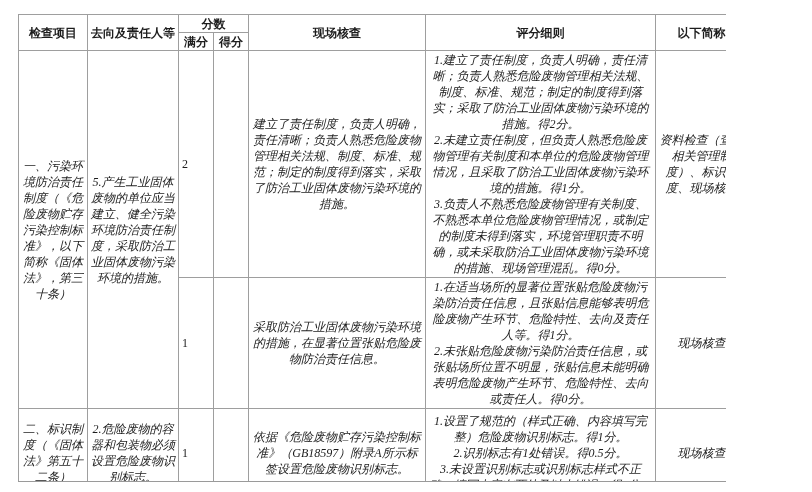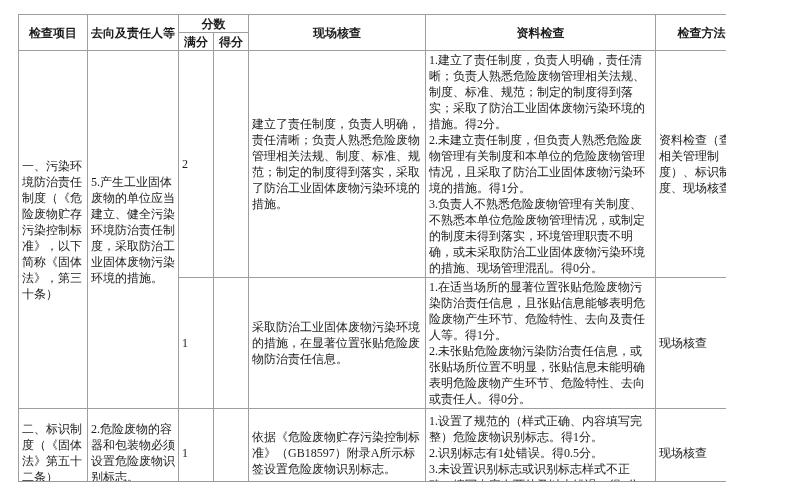--- a/index.html
+++ b/index.html
@@ -37,21 +37,21 @@
     padding: 1px 3px;
     vertical-align: middle;
     overflow: hidden;
     word-break: break-all;
   }
   table.inspection th {
     font-weight: bold;
     text-align: center;
     padding: 0 1px;
   }
-  td.cell-text { text-align: left; }
+  td.cell-text { text-align: center; font-style: italic; }
   td.cell-score { text-align: left; padding-left: 3px; }
   td.cell-rules { white-space: pre-line; }
   tr.hrow    { height: 18px; }
   tr.row-1a  { height: 182px; }
   tr.row-1b  { height: 108px; }
   tr.row-2   { height: 88px; }
 </style>
 </head>
 <body>
 
@@ -66,22 +66,22 @@
       <col style="width:230px">
       <col style="width:92px">
       <col style="width:46px">
     </colgroup>
     <thead>
       <tr class="hrow">
         <th rowspan="2">检查项目</th>
         <th rowspan="2">去向及责任人等</th>
         <th colspan="2">分数</th>
         <th rowspan="2">现场核查</th>
-        <th rowspan="2">资料检查</th>
-        <th rowspan="2">检查方法</th>
+        <th rowspan="2">评分细则</th>
+        <th rowspan="2">以下简称</th>
         <th rowspan="2">备注</th>
       </tr>
       <tr class="hrow">
         <th>满分</th>
         <th>得分</th>
       </tr>
     </thead>
     <tbody>
 
       <tr class="row-1a">

